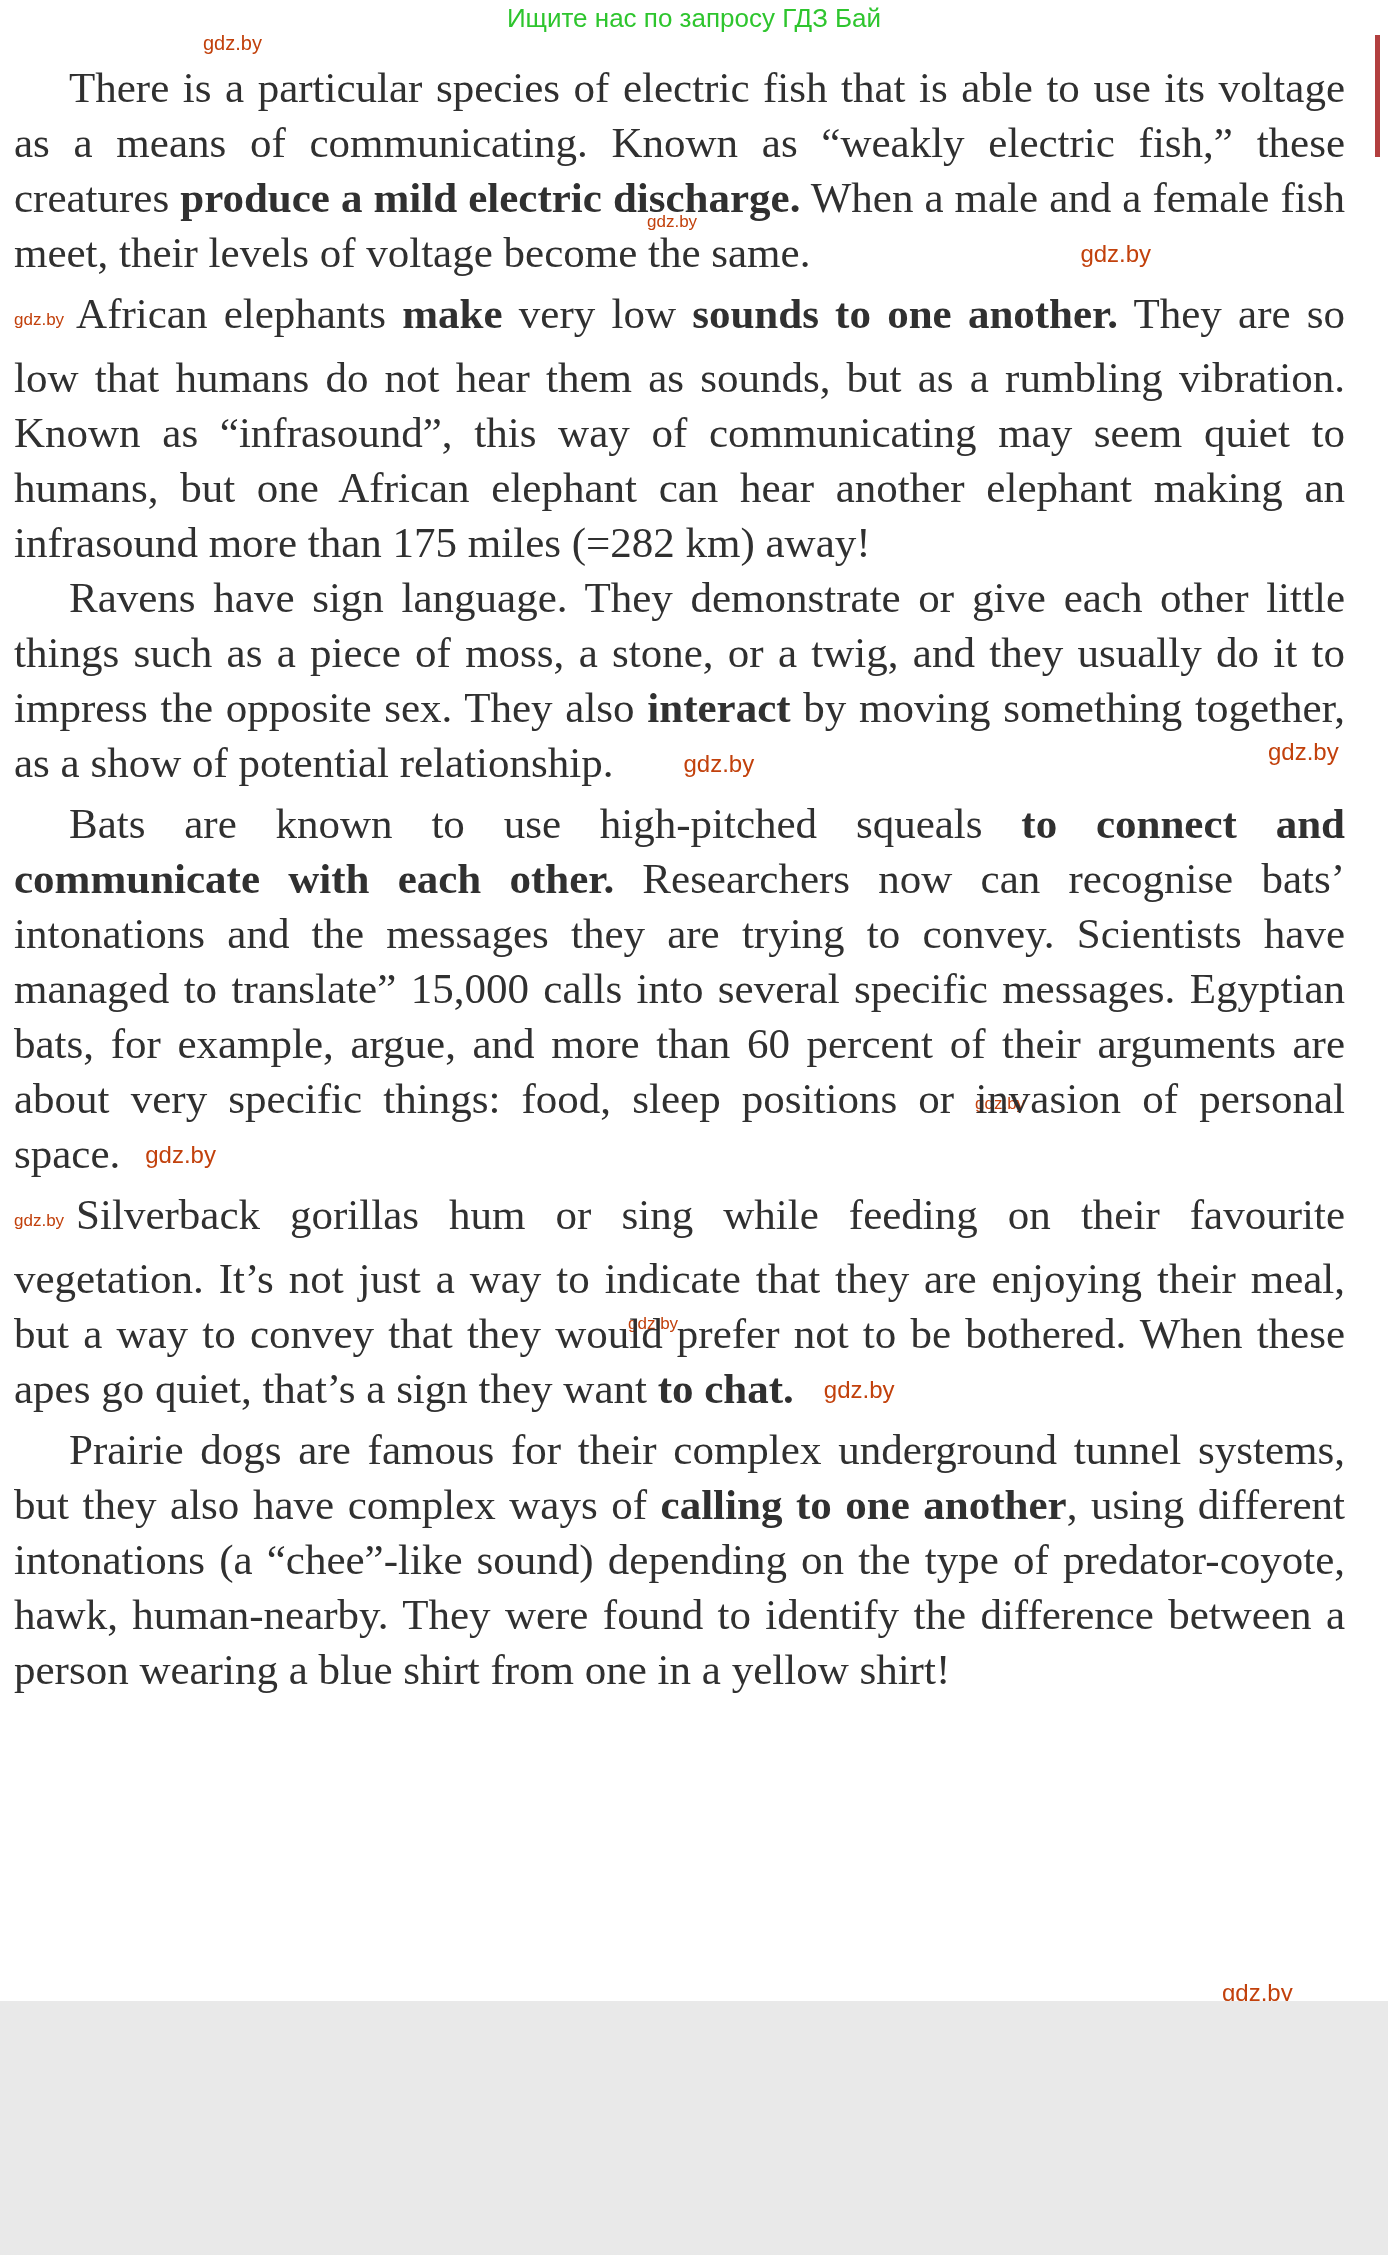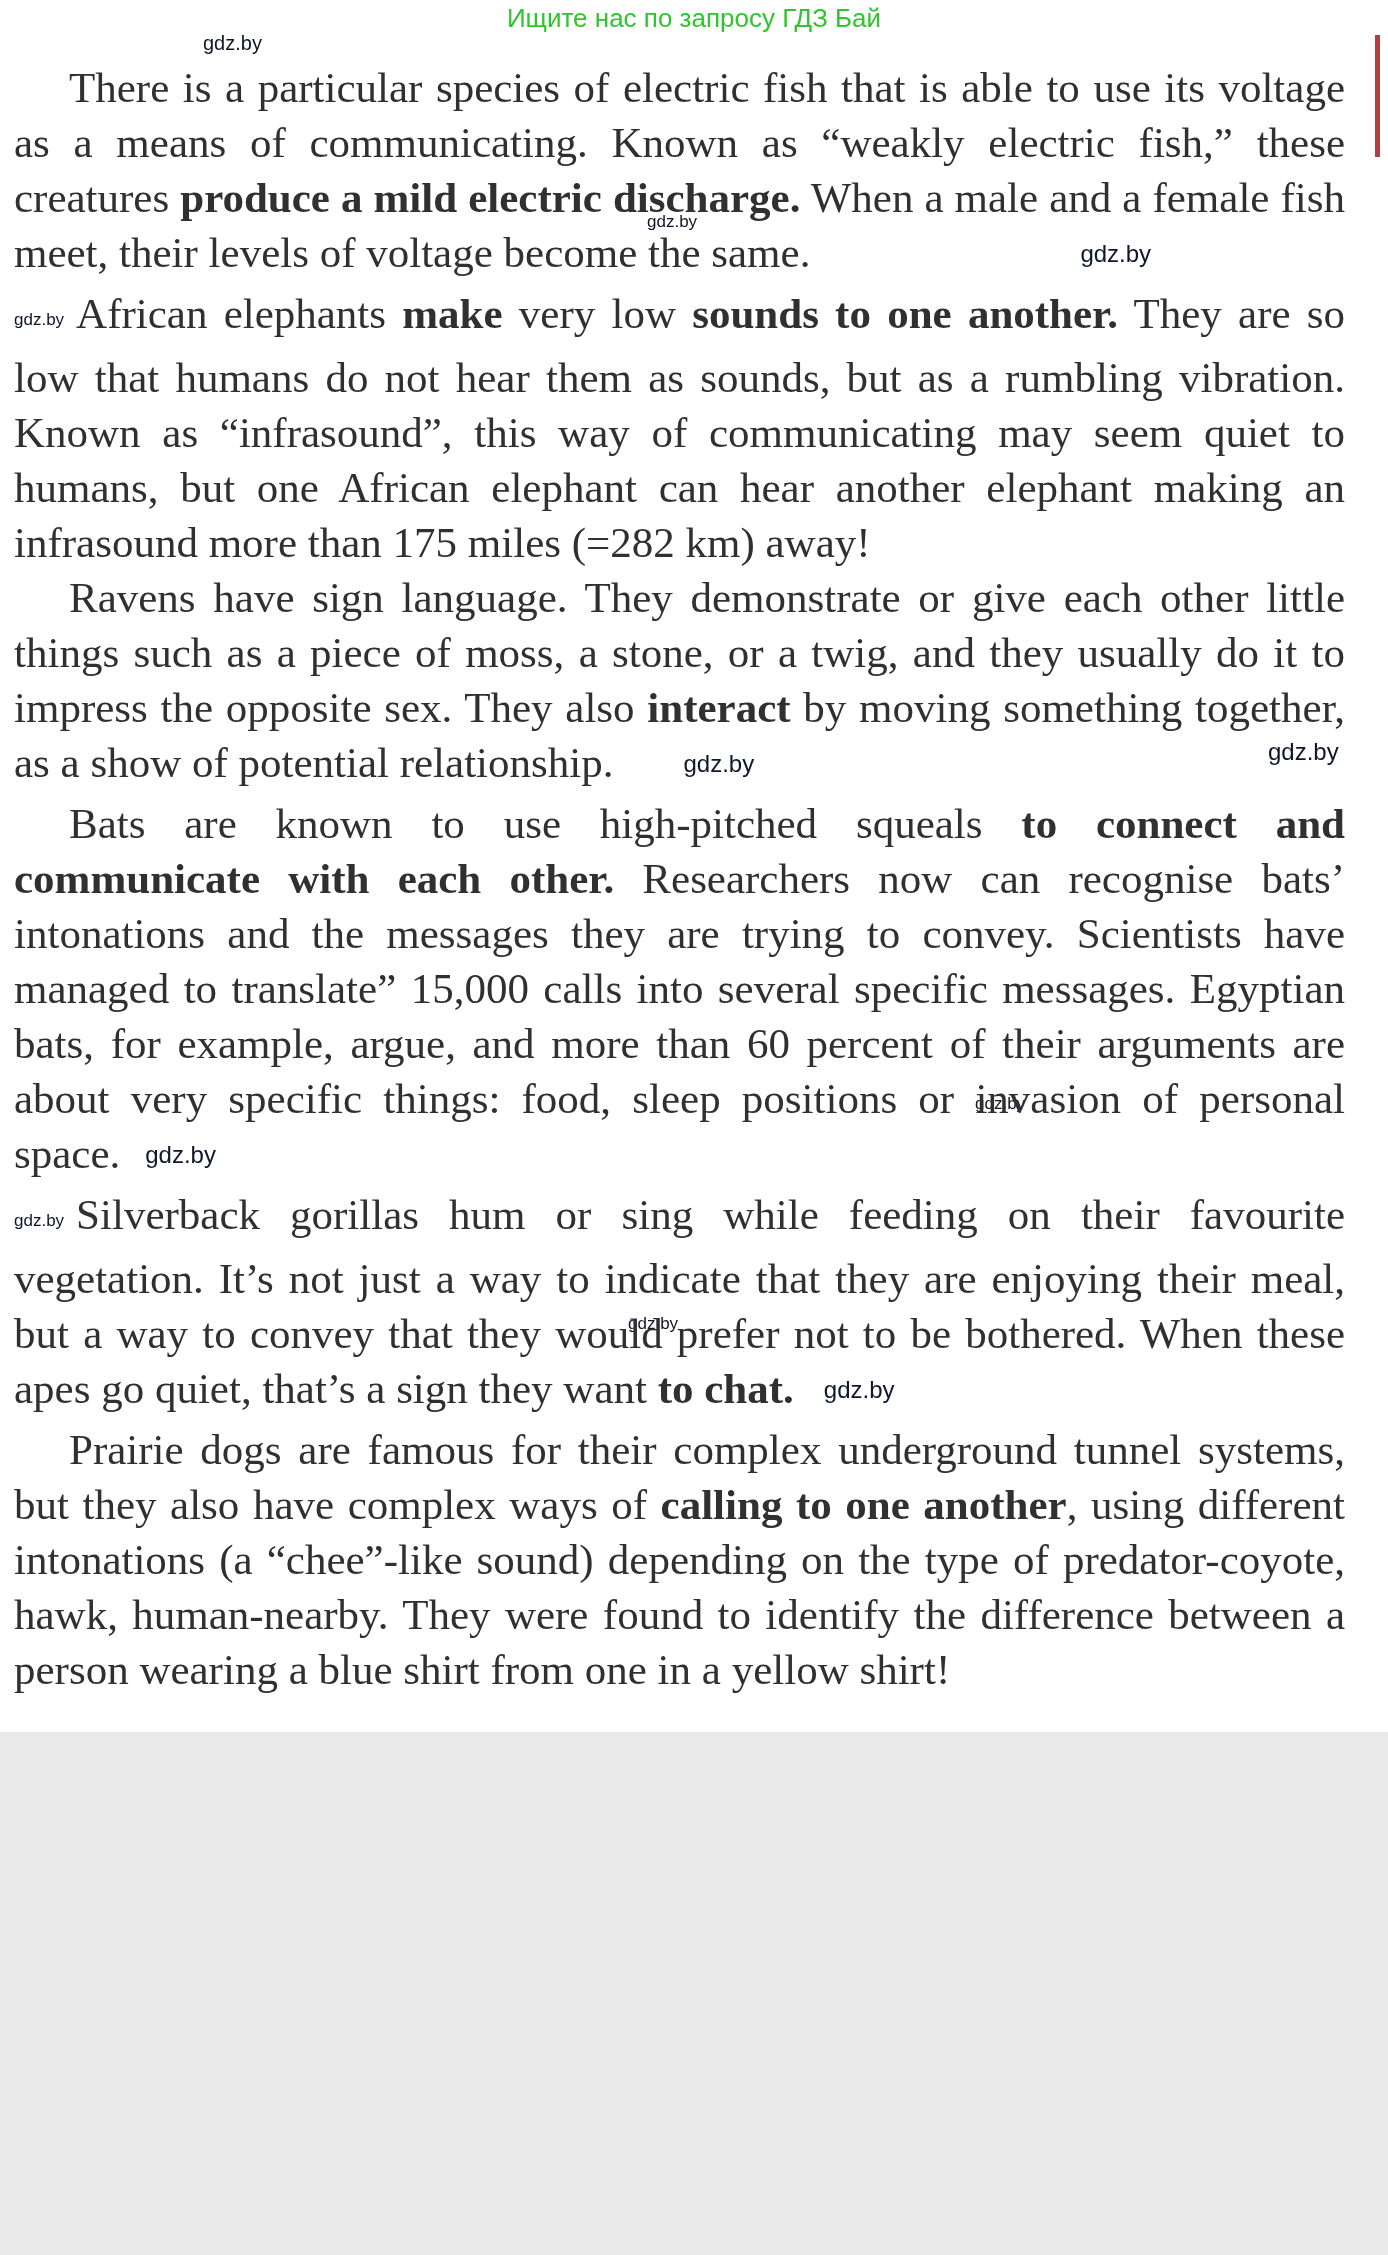--- a/index.html
+++ b/index.html
@@ -1,18 +1,18 @@
 <!DOCTYPE html>
 <html><head>
 <meta charset="utf-8">
 <style>
   html,body{margin:0;padding:0;background:#e9e9e9;}
   .page{
     position:relative;
-    width:1388px;height:1732px;
+    width:1388px;height:2001px;
     background:#ffffff;
     overflow:hidden;
     font-family:"Liberation Serif", serif;
     color:#303030;
   }
   .header{
     position:absolute;top:3px;left:0;width:100%;
     text-align:center;
     font-family:"Liberation Sans", sans-serif;
     font-size:26px;line-height:30px;
@@ -26,21 +26,21 @@
   .content{
     position:absolute;top:60px;left:14px;right:43px;
     font-size:43px;line-height:55px;
     text-align:justify;
   }
   .para{margin:0;}
   .para.indent{text-indent:55px;}
   .para b{font-weight:700;}
   .wm{
     font-family:"Liberation Sans", sans-serif;
-    color:#0f172a;
+    color:#c2410c;
     white-space:nowrap;
     font-weight:400;
   }
   .wm-sm{font-size:17px;}
   .wm-md{font-size:20px;}
   .wm-lg{font-size:24px;}
   .wm-abs{position:absolute;}
   .wm-f1{left:203px;top:32px;}
   .wm-f2{left:647px;top:212px;}
   .wm-f3{left:975px;top:1094px;}

